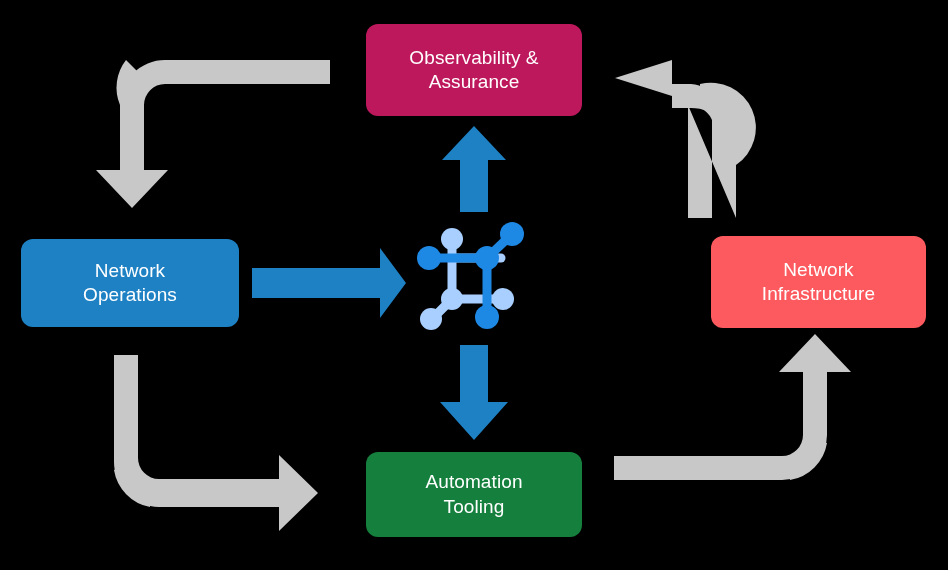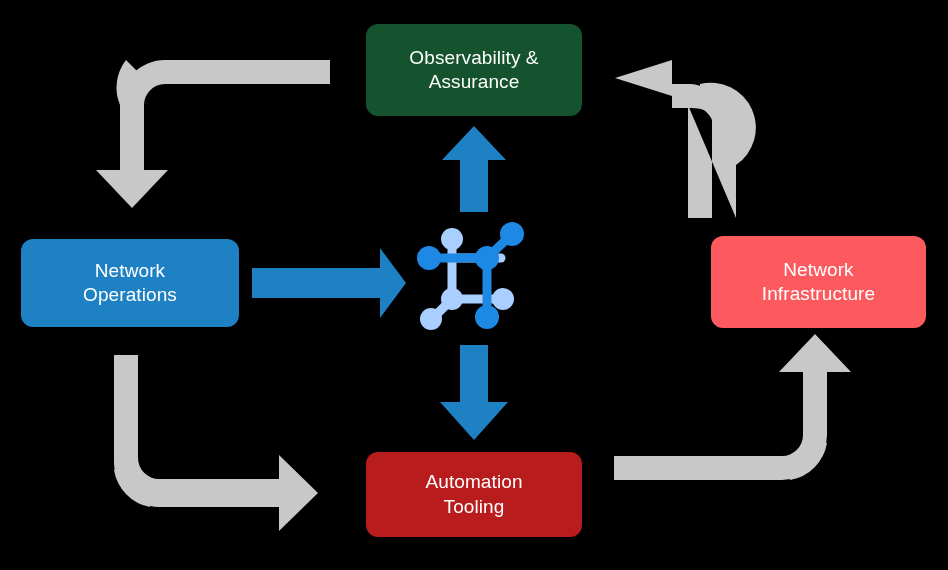--- a/index.html
+++ b/index.html
@@ -118,33 +118,33 @@
     </g>
 
     <g fill="#1e88e5">
       <circle cx="14" cy="43" r="12"></circle>
       <circle cx="72" cy="43" r="12"></circle>
       <circle cx="97" cy="19" r="12"></circle>
       <circle cx="72" cy="102" r="12"></circle>
     </g>
   </svg>
 
-  <div class="node-box" id="box-observability" style="background: #14532d; justify-content: center;">
+  <div class="node-box" id="box-observability" style="background: #be185d; justify-content: center;">
     <span class="node-label" style="color: rgb(255, 255, 255);">Observability &amp;
 Assurance</span>
   </div>
 
   <div class="node-box" id="box-operations" style="background: rgb(30, 129, 196);">
     <span class="node-label" style="color: rgb(255, 255, 255);">Network
 Operations</span>
   </div>
 
   <div class="node-box" id="box-infrastructure" style="background: rgb(252, 90, 94);">
     <span class="node-label" style="color: rgb(255, 255, 255);">Network
 Infrastructure</span>
   </div>
 
-  <div class="node-box" id="box-automation" style="background: #b91c1c;">
+  <div class="node-box" id="box-automation" style="background: #15803d;">
     <span class="node-label" style="color: rgb(255, 255, 255);">Automation
 Tooling</span>
   </div>
 
 </div>
 
 </body></html>

